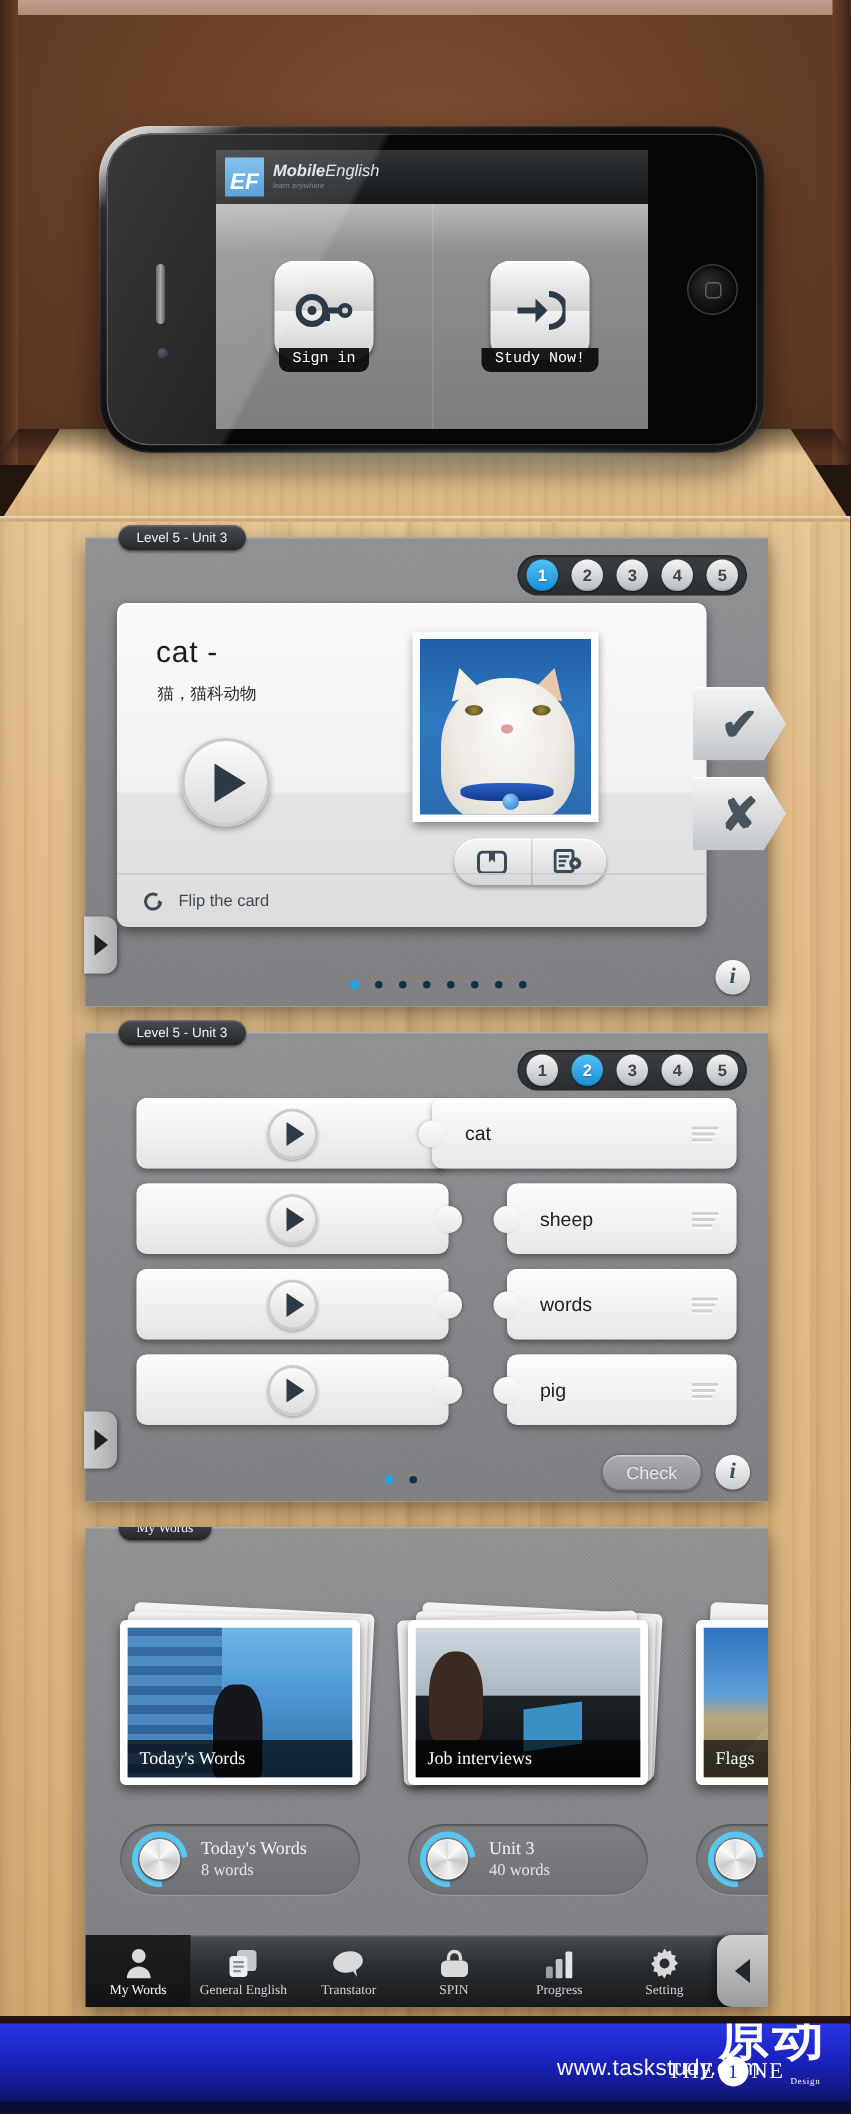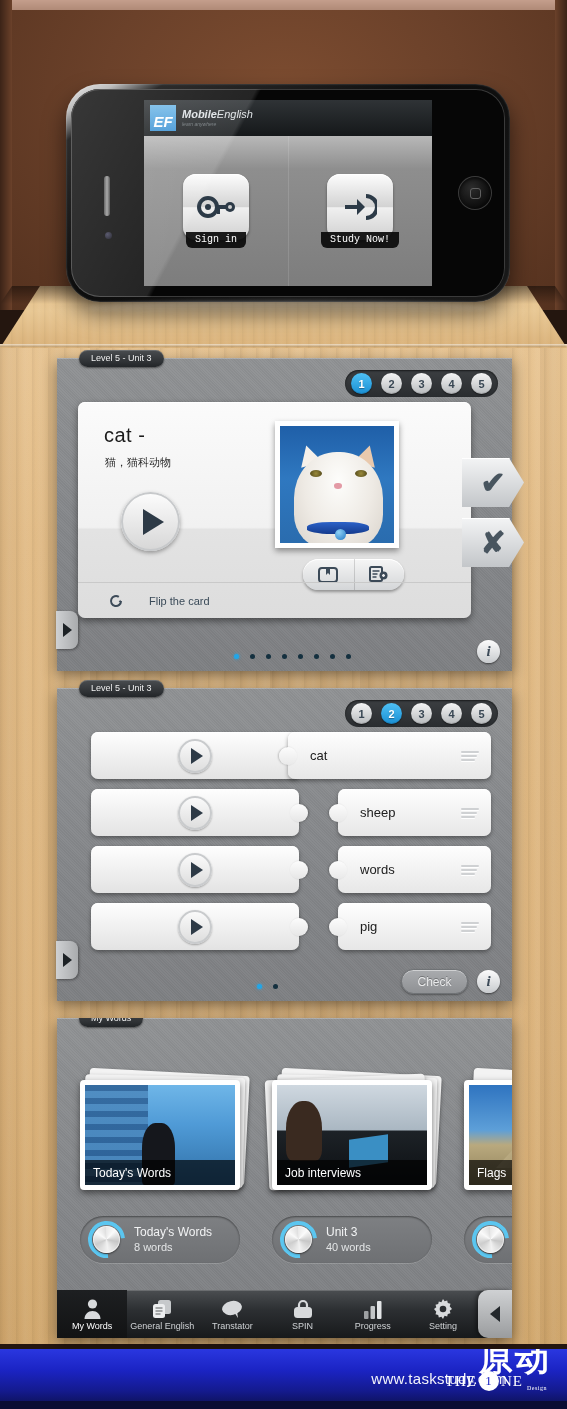--- a/index.html
+++ b/index.html
@@ -255,21 +255,21 @@
     position: absolute; left: 225px; top: 157px; width: 101px; height: 31px;
     border-radius: 16px;
     background: linear-gradient(180deg,#f6f6f6,#d4d6d8);
     box-shadow: 0 2px 3px rgba(0,0,0,.35), inset 0 1px 0 #fff;
     display: flex;
   }
   .card-icons > div { flex:1; display:flex; align-items:center; justify-content:center; }
   .card-icons > div + div { box-shadow: inset 1px 0 0 rgba(0,0,0,.14); }
   .card-footer {
     position: absolute; left: 0; right: 0; bottom: 0; height: 36px;
-    border-top: 1px solid #c9c9c9; display:flex; align-items:center; padding-left: 30px; gap: 25px;
+    border-top: 1px solid #c9c9c9; display:flex; align-items:center; padding-left: 16px; gap: 9px;
   }
   .flip-label { font-size: 11px; color: #3a4a58; }
   .answer-btn {
     position: absolute; right: -12px; width: 62px; height: 49px;
     background: linear-gradient(180deg,#f3f4f5,#c3c6c9);
     box-shadow: 0 3px 5px rgba(0,0,0,.4), inset 0 1px 0 #fff;
     clip-path: polygon(0 0, 76% 0, 100% 50%, 76% 100%, 0 100%);
     display:flex; align-items:center; justify-content:center;
     color:#48555f; font-size: 30px; font-weight: bold;
   }
@@ -328,21 +328,21 @@
     position: absolute; right: 44px; bottom: 7px; width: 67px; height: 25px;
     border-radius: 13px;
     background: linear-gradient(180deg,#a9abae,#8f9194);
     box-shadow: inset 0 1px 0 rgba(255,255,255,.45), 0 1px 2px rgba(0,0,0,.35);
     border: 1px solid #6f7275;
     display:flex;align-items:center;justify-content:center;
     font-size: 12px; color: #e9eaeb; text-shadow: 0 -1px 0 rgba(0,0,0,.3);
   }
 
   
-  #panel3 { top: 1018px; height: 320px; overflow: hidden; }
+  #panel3 { top: 1018px; height: 320px; overflow: hidden; font-family: Liberation Serif, serif; }
   .deck { position: absolute; width: 160px; height: 110px; }
   .deck .sheet {
     position: absolute; inset: 0; background: #f3f3f3; border-radius: 4px;
     box-shadow: 0 2px 4px rgba(0,0,0,.4);
   }
   .deck .s1 { transform: translate(7px,-8px) rotate(3deg); }
   .deck .s2 { transform: translate(4px,-4px) rotate(1.4deg); }
   .deck .s3 { transform: translate(-5px,-3px) rotate(-2.5deg); }
   .deck .front {
     position: absolute; inset: 0; background: #fff; border-radius: 4px; padding: 5px;

